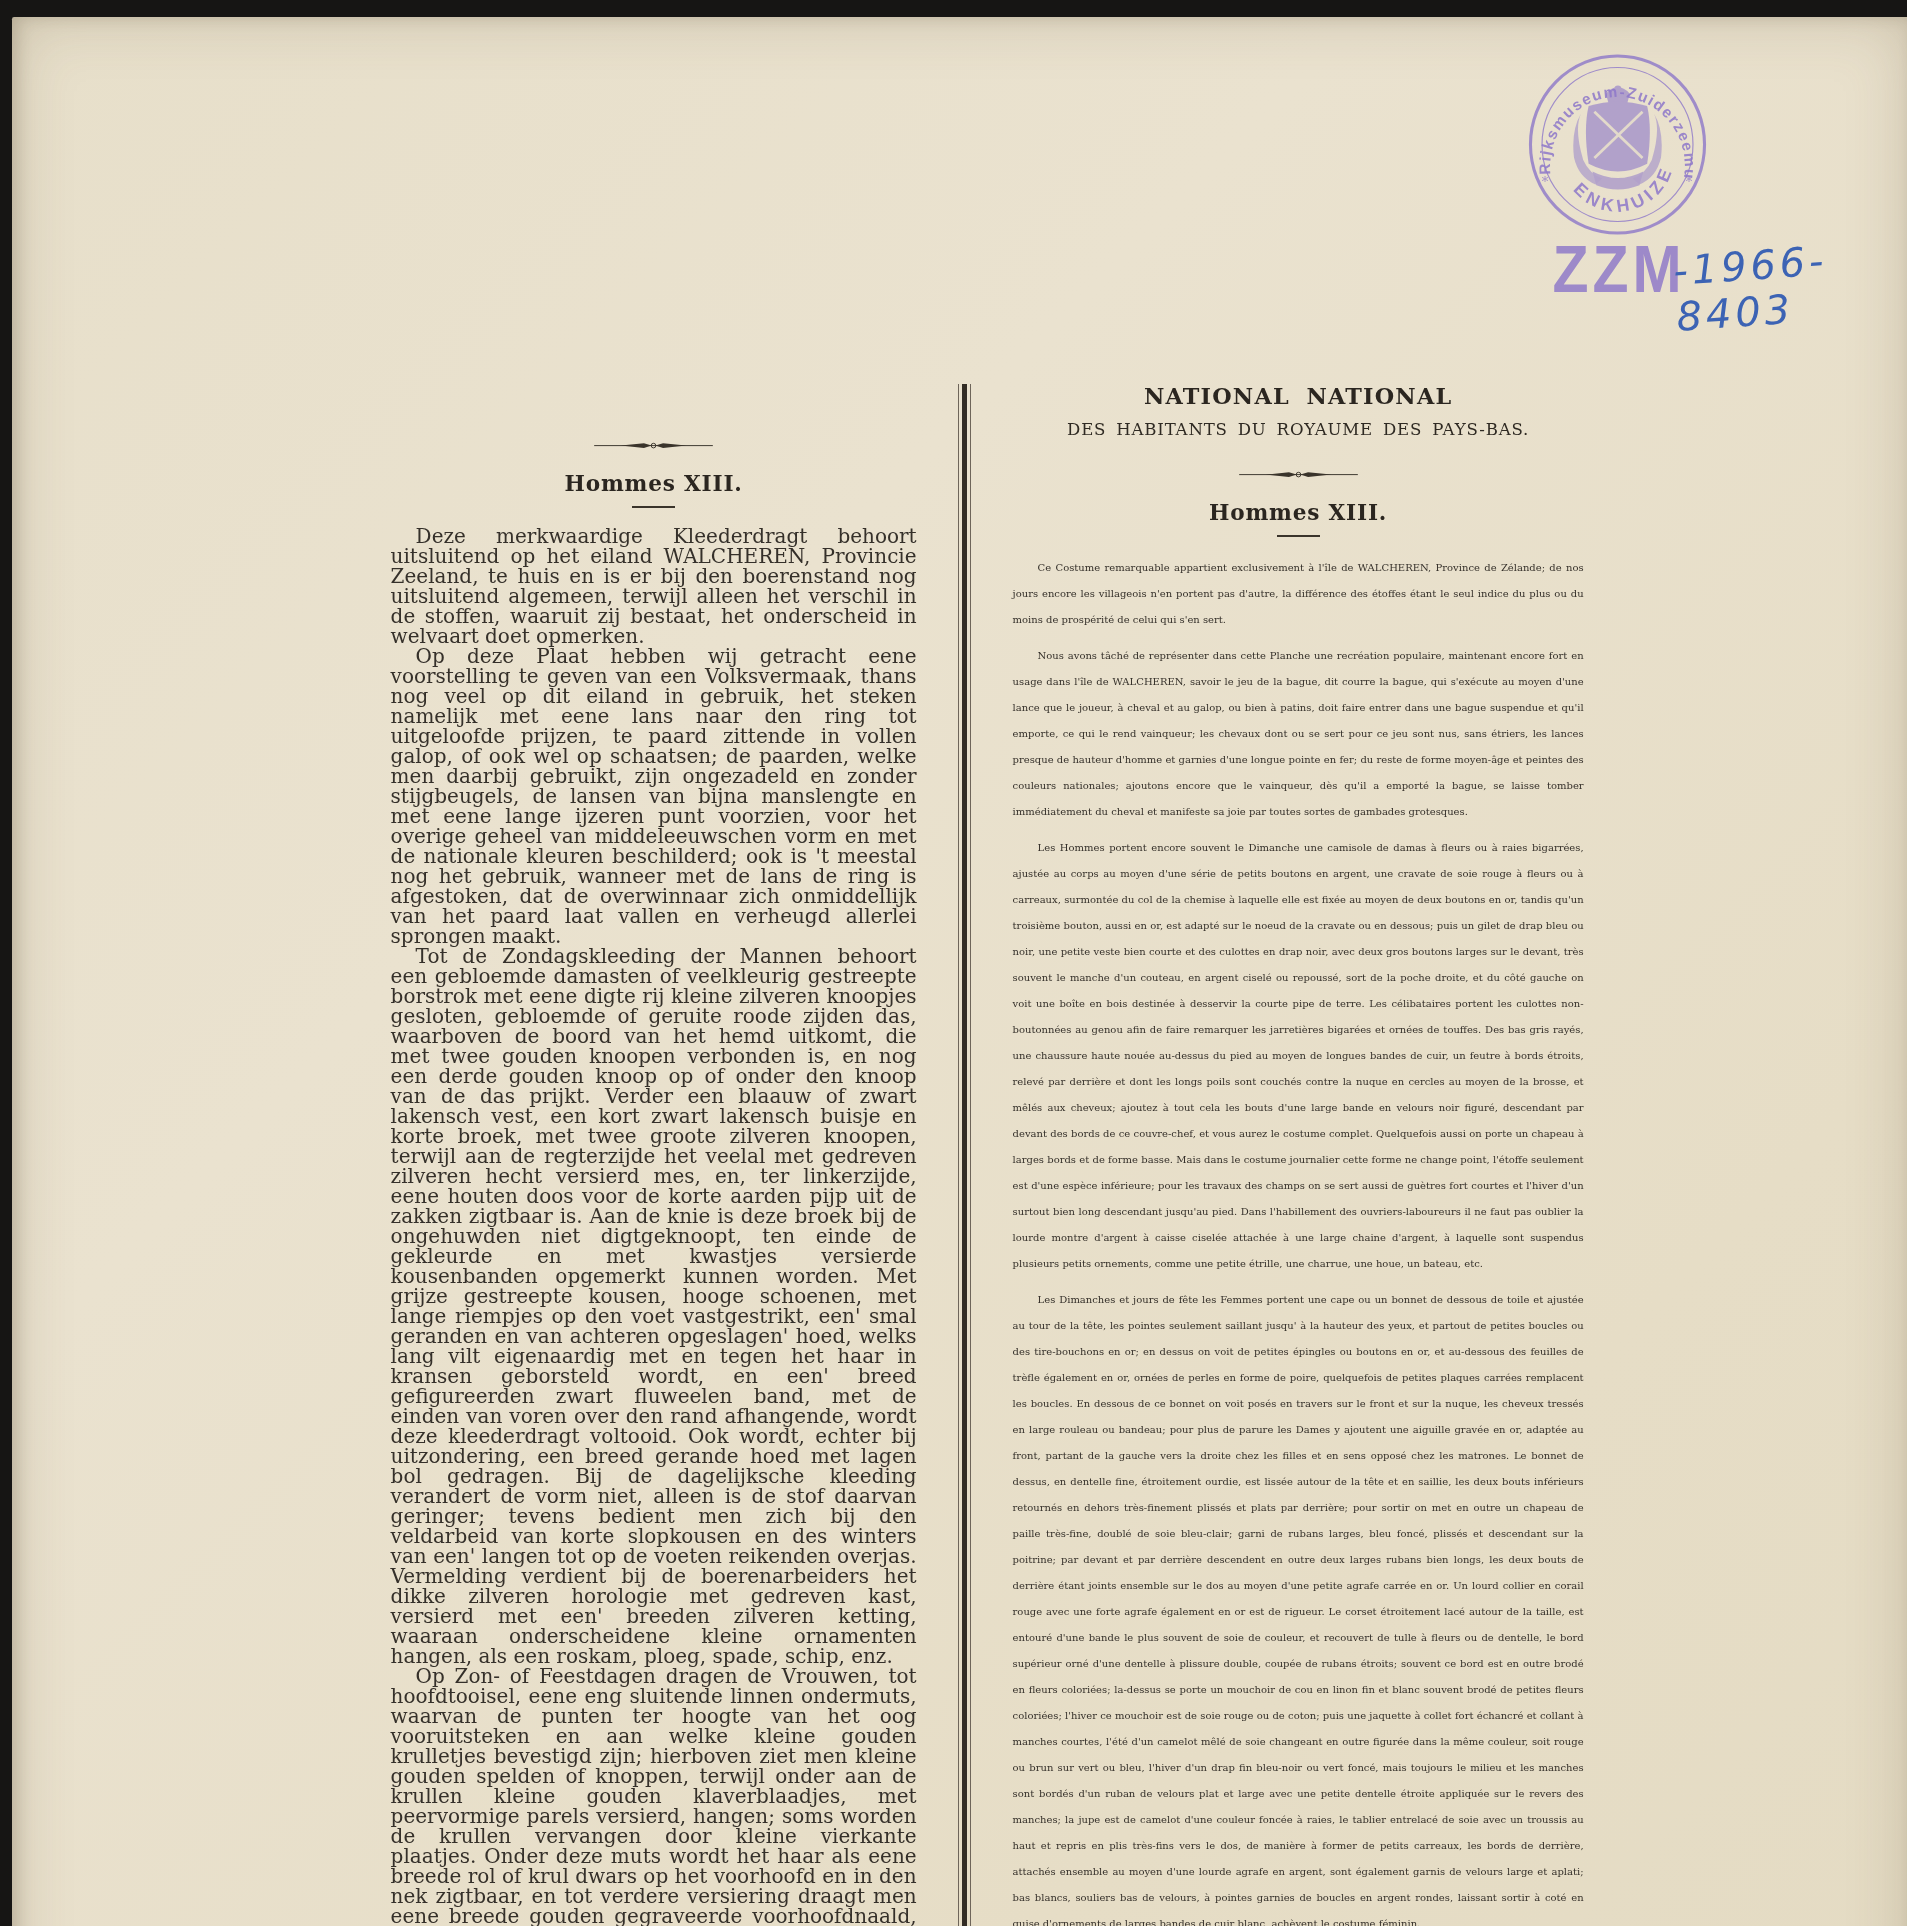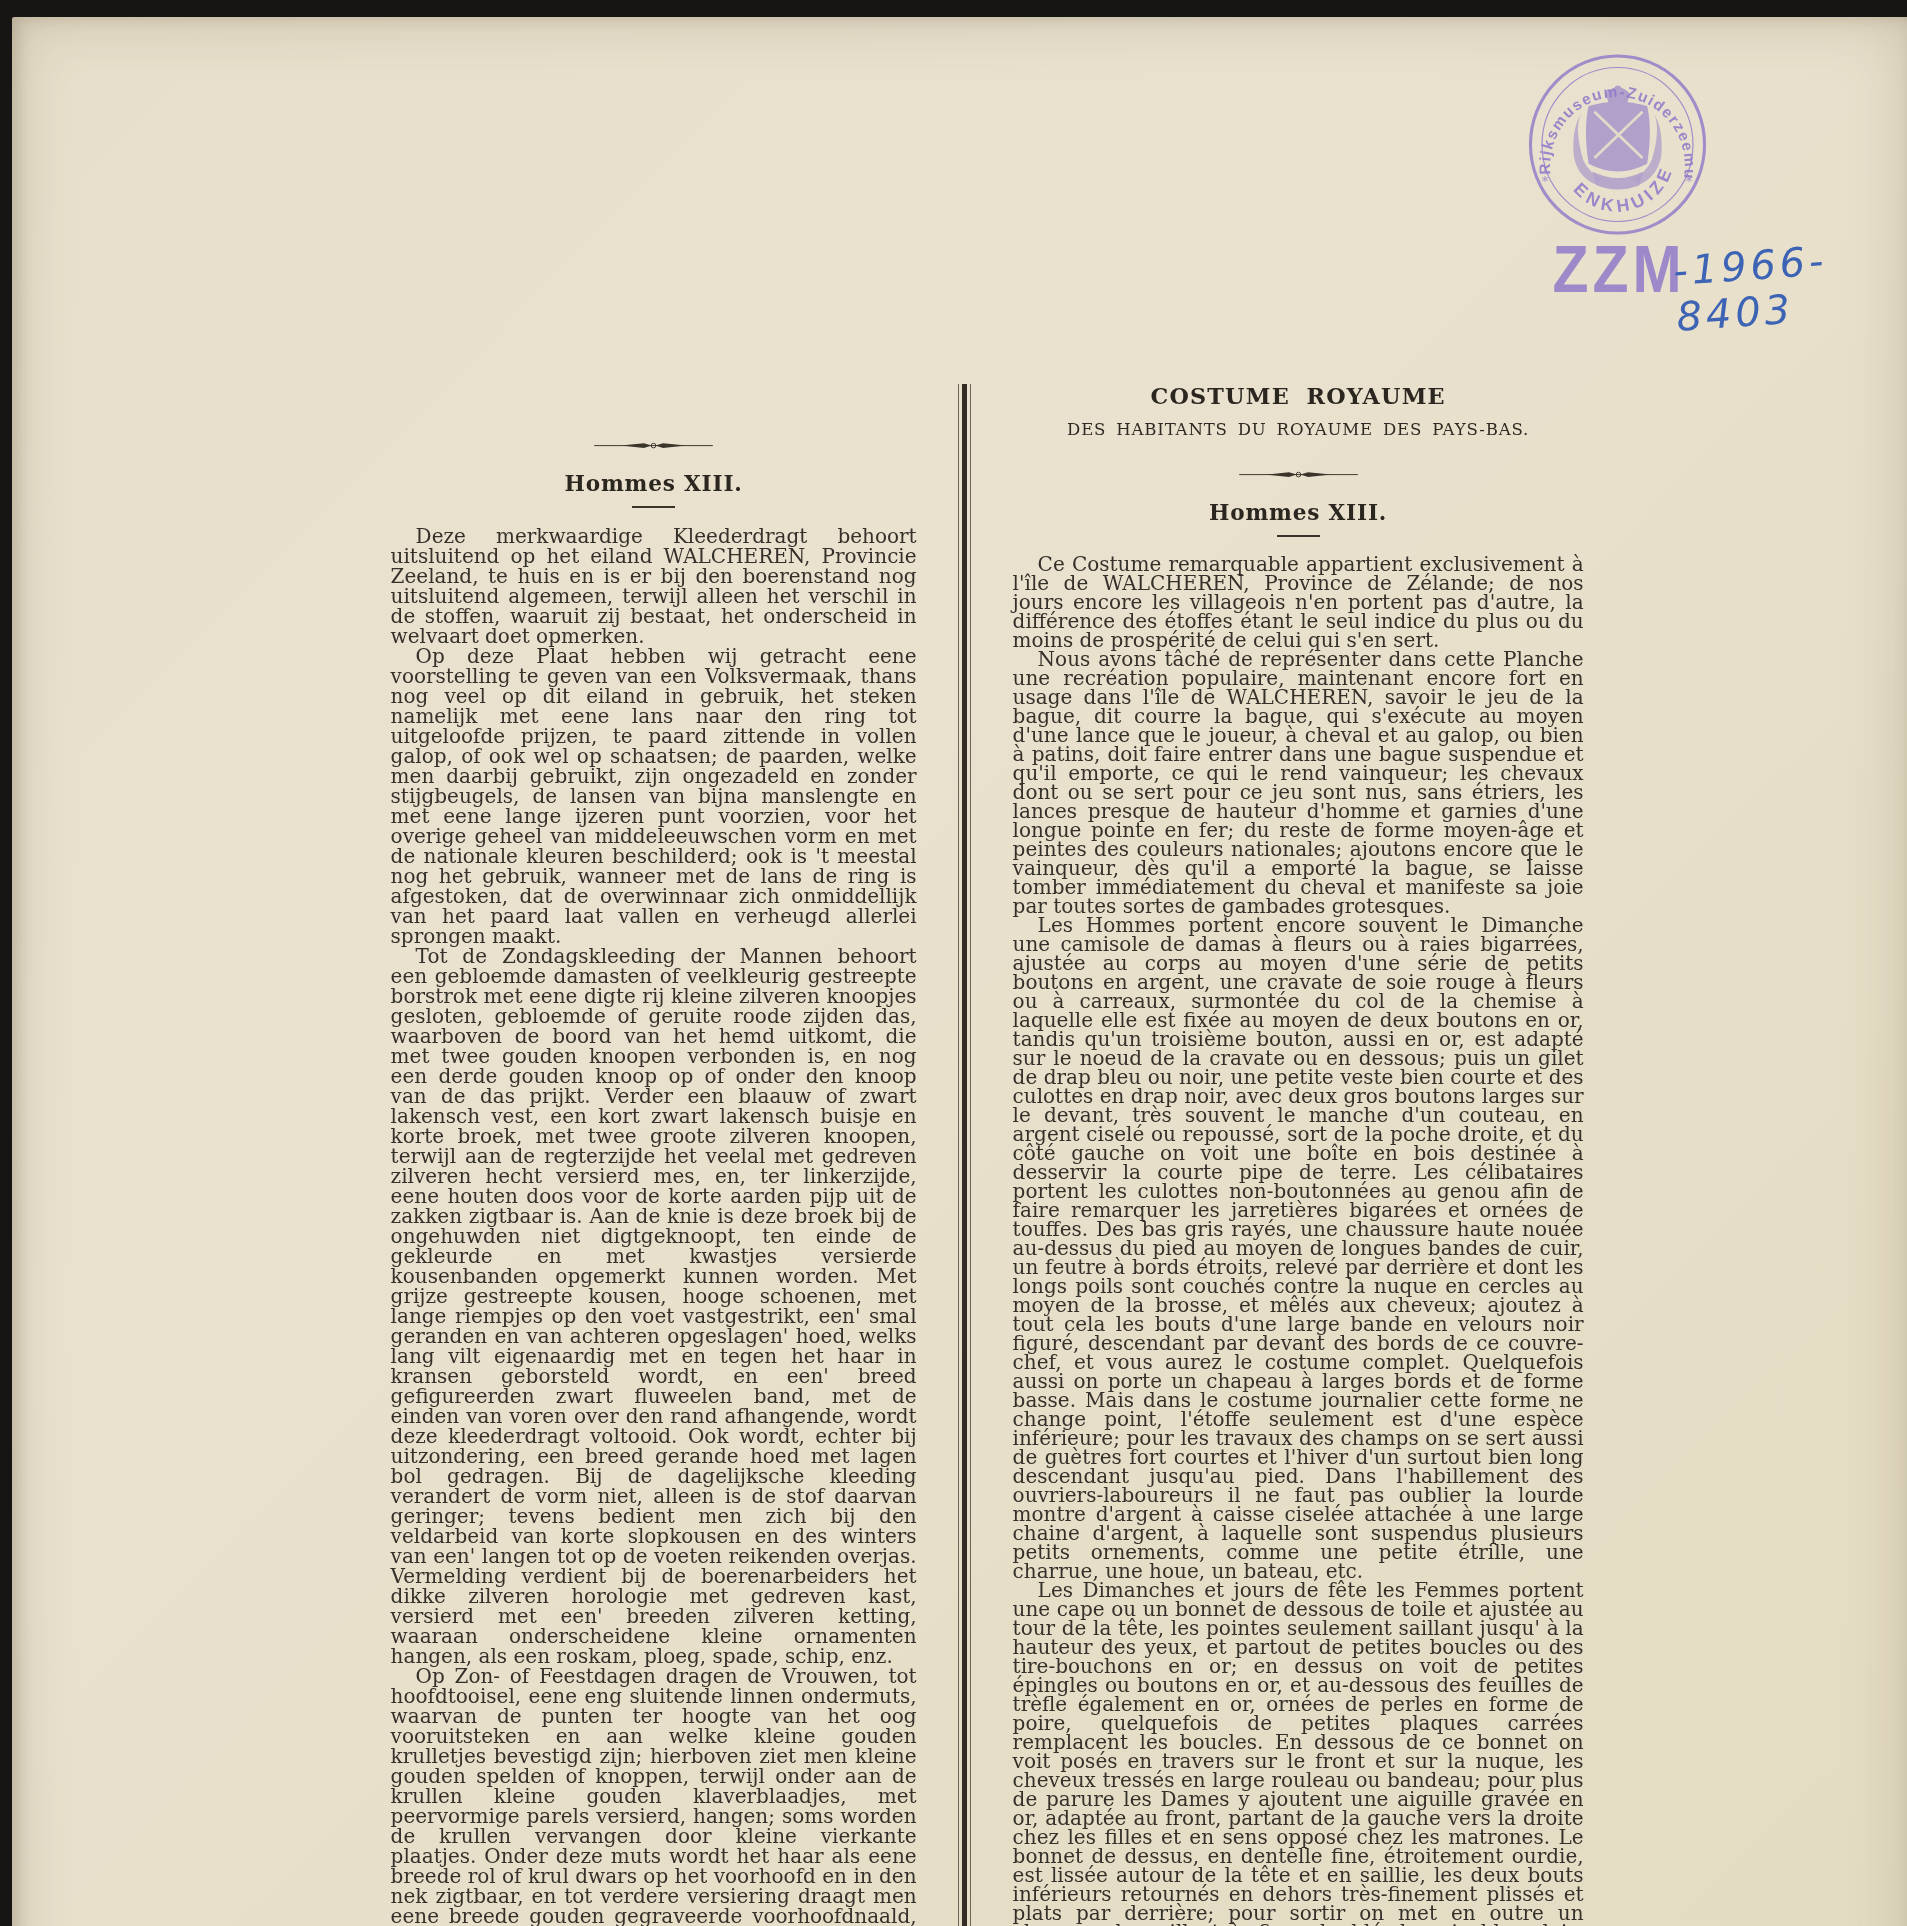--- a/index.html
+++ b/index.html
@@ -52,21 +52,21 @@
   .short-rule{
     display:block;width:43px;height:1.9px;background:#3a342b;border:0;
     margin:10px auto 0 auto;
   }
   .paras{margin-top:17.7px;}
   .paras p{
     margin:0;text-align:justify;text-indent:25px;
     color:#35302a;
   }
   .col-left .paras p{font-size:20px;line-height:20px;}
-  .col-right .paras p{font-size:20px;line-height:19px;}
+  .col-right .paras p{font-size:10px;line-height:26px;margin-top:10px;}
   
   .center-rule{
     position:absolute;left:946px;top:367px;width:13px;height:1776px;
     background:linear-gradient(90deg,
       #6e655a 0px,#6e655a 0.8px,
       rgba(0,0,0,0) 0.8px,rgba(0,0,0,0) 3.9px,
       #332d25 3.9px,#332d25 9.2px,
       rgba(0,0,0,0) 9.2px,rgba(0,0,0,0) 12.3px,
       #6e655a 12.3px,#6e655a 13px);
   }
@@ -123,21 +123,21 @@
     <hr class="short-rule">
     <div class="paras">
         <p>Deze merkwaardige Kleederdragt behoort uitsluitend op het eiland WALCHEREN, Provincie Zeeland, te huis en is er bij den boerenstand nog uitsluitend algemeen, terwijl alleen het verschil in de stoffen, waaruit zij bestaat, het onderscheid in welvaart doet opmerken.</p>
         <p>Op deze Plaat hebben wij getracht eene voorstelling te geven van een Volksvermaak, thans nog veel op dit eiland in gebruik, het steken namelijk met eene lans naar den ring tot uitgeloofde prijzen, te paard zittende in vollen galop, of ook wel op schaatsen; de paarden, welke men daarbij gebruikt, zijn ongezadeld en zonder stijgbeugels, de lansen van bijna manslengte en met eene lange ijzeren punt voorzien, voor het overige geheel van middeleeuwschen vorm en met de nationale kleuren beschilderd; ook is 't meestal nog het gebruik, wanneer met de lans de ring is afgestoken, dat de overwinnaar zich onmiddellijk van het paard laat vallen en verheugd allerlei sprongen maakt.</p>
         <p>Tot de Zondagskleeding der Mannen behoort een gebloemde damasten of veelkleurig gestreepte borstrok met eene digte rij kleine zilveren knoopjes gesloten, gebloemde of geruite roode zijden das, waarboven de boord van het hemd uitkomt, die met twee gouden knoopen verbonden is, en nog een derde gouden knoop op of onder den knoop van de das prijkt. Verder een blaauw of zwart lakensch vest, een kort zwart lakensch buisje en korte broek, met twee groote zilveren knoopen, terwijl aan de regterzijde het veelal met gedreven zilveren hecht versierd mes, en, ter linkerzijde, eene houten doos voor de korte aarden pijp uit de zakken zigtbaar is. Aan de knie is deze broek bij de ongehuwden niet digtgeknoopt, ten einde de gekleurde en met kwastjes versierde kousenbanden opgemerkt kunnen worden. Met grijze gestreepte kousen, hooge schoenen, met lange riempjes op den voet vastgestrikt, een' smal geranden en van achteren opgeslagen' hoed, welks lang vilt eigenaardig met en tegen het haar in kransen geborsteld wordt, en een' breed gefigureerden zwart fluweelen band, met de einden van voren over den rand afhangende, wordt deze kleederdragt voltooid. Ook wordt, echter bij uitzondering, een breed gerande hoed met lagen bol gedragen. Bij de dagelijksche kleeding verandert de vorm niet, alleen is de stof daarvan geringer; tevens bedient men zich bij den veldarbeid van korte slopkousen en des winters van een' langen tot op de voeten reikenden overjas. Vermelding verdient bij de boerenarbeiders het dikke zilveren horologie met gedreven kast, versierd met een' breeden zilveren ketting, waaraan onderscheidene kleine ornamenten hangen, als een roskam, ploeg, spade, schip, enz.</p>
         <p>Op Zon- of Feestdagen dragen de Vrouwen, tot hoofdtooisel, eene eng sluitende linnen ondermuts, waarvan de punten ter hoogte van het oog vooruitsteken en aan welke kleine gouden krulletjes bevestigd zijn; hierboven ziet men kleine gouden spelden of knoppen, terwijl onder aan de krullen kleine gouden klaverblaadjes, met peervormige parels versierd, hangen; soms worden de krullen vervangen door kleine vierkante plaatjes. Onder deze muts wordt het haar als eene breede rol of krul dwars op het voorhoofd en in den nek zigtbaar, en tot verdere versiering draagt men eene breede gouden gegraveerde voorhoofdnaald, bij de ongehuwden van de linker- naar de regterzijde, en bij de gehuwde vrouw in de omgekeerde rigting. De bovenmuts, van digte fijne kant, is glad om het hoofd en vooruitstekende; de beide benedeneinden naar buiten omgekruld en van achteren zeer fijn ingeplooid en plat; hierover wordt, wanneer zij uitgaan, een fijne witte stroohoed gedragen met lichtblaauwe zijden voering; in den hals met breed donkerblaauw geplooid lint, terwijl aan de voor- en achterzijden twee lange breede linten er van afhangen, welke laatstgemelde op den rug door een vierkant gouden slootje aan elkander verbonden zijn. Om den hals draagt men een' zwaren bloedkoralen ketting met groot gouden slot. Over het engsluitend rijglijf wordt eene beuk gedragen, veelal van gekleurde zijde, met gebloemde tulle of kant bekleed, en de bovenrand versierd met een dubbel geplooid kantje, tusschen welke plooijen smalle lintjes zijn aangebragt; dikwijls is deze bovenrand ook nog met gekleurde bloemen geborduurd; hierover komt een witte fijne kamerdoeksche halsdoek, die veelal met kleine gekleurde bloemen geborduurd is; des winters draagt men dezen doek van roode zijde of katoen. Vervolgens een zeer laag uitgesneden engsluitend jakje met korte mouwen en neersel, des zomers van eene greinen met zijde doorweven stof met weêrschijn en daarenboven nog gefigureerd in dezelfde kleur, rood of bruin met groen of blaauw, des winters van fijn laken blaauwzwart of donkergroen; doch steeds is het midden en de mouwen omzet met een breed zwart geplet fluweelen lint, en is een fijn gepunt kantje om de mouw opgeslagen; verder een donkerkleurige gestreepte greinen rok, een met zijde doorweven voorschoot met opnaaisel aan de bovenzijde en naar achteren met fijne plooijen ingenaaid, zoodat dit ruitjes vormt; ook zijn de achterzijden, welke met een' zeer grooten zilveren haak verbonden zijn, met breed geplet zwart fluweel omboord.</p>
       </div>
   </div>
 
   <div class="col col-right">
-    <h1 class="main-title">COSTUME ROYAUME</h1>
+    <h1 class="main-title">NATIONAL NATIONAL</h1>
     <h3 class="sub-title">DES HABITANTS DU ROYAUME DES PAYS-BAS.</h3>
     <svg class="ornament" width="119" height="9.2" viewBox="0 0 310 24">
       <line x1="0" y1="12" x2="310" y2="12" stroke="#3a342b" stroke-width="2.5"></line>
       <path d="M70,12 L130,6 L150,12 L130,18 Z" fill="#3a342b"></path>
       <path d="M240,12 L180,6 L160,12 L180,18 Z" fill="#3a342b"></path>
       <circle cx="155" cy="12" r="6" fill="none" stroke="#3a342b" stroke-width="2.5"></circle>
     </svg>
     <h2 class="plate-heading">Hommes XIII.</h2>
     <hr class="short-rule">
     <div class="paras">

